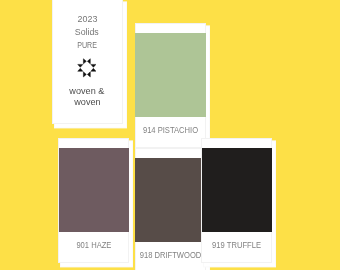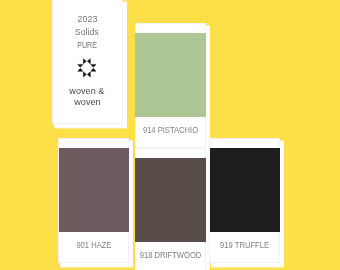--- a/index.html
+++ b/index.html
@@ -126,18 +126,18 @@
   <div class="card" style="left:49px;top:138px;height:125px;margin-left:9px;">
     <div class="swatch" style="background:#6E5B60;"></div>
     <div class="label"><span>901 HAZE</span></div>
   </div>
 
   <div class="card" style="left:134.6px;top:148px;height:125px;">
     <div class="swatch" style="background:#574C48;"></div>
     <div class="label"><span>918 DRIFTWOOD</span></div>
   </div>
 
-  <div class="card" style="left:209px;top:138px;height:125px;">
+  <div class="card" style="left:201px;top:138px;height:125px;">
     <div class="swatch" style="background:#201E1D;"></div>
     <div class="label"><span>919 TRUFFLE</span></div>
   </div>
 
 </div>
 
 </body></html>

